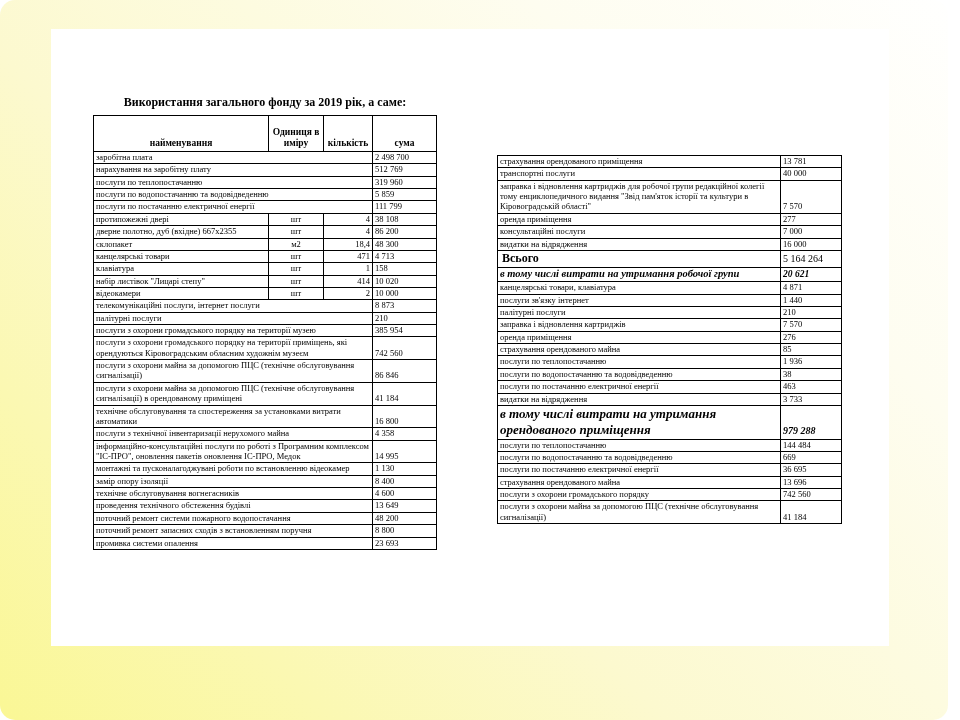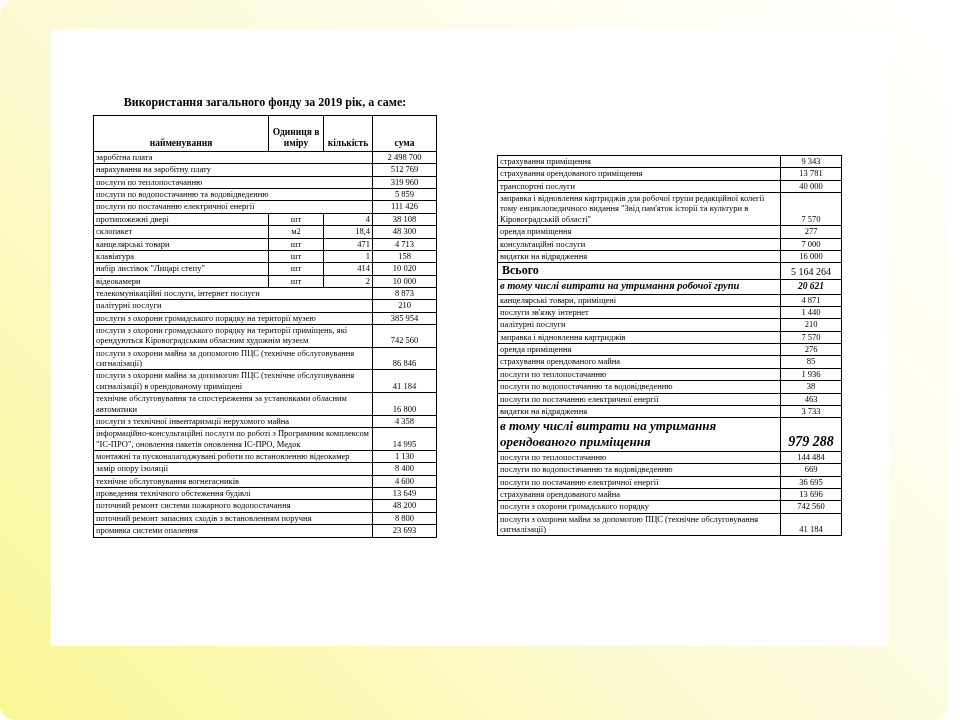--- a/index.html
+++ b/index.html
@@ -48,28 +48,28 @@
     font-weight: bold;
     text-align: center;
     height: 36px;
     font-size: 9.5px;
     vertical-align: bottom;
   }
   .ltab thead th.hdr-unit, .ltab thead th.hdr-qty { word-break: break-all; }
   .name-cell { text-align: left; }
   .unit-cell { text-align: center; }
   .qty-cell  { text-align: right; }
-  .sum-cell  { text-align: center; white-space: nowrap; }
+  .sum-cell  { text-align: left; white-space: nowrap; }
   tr.bold td { font-weight: normal; }
   tr.total .name-cell { font-weight: bold; font-size: 12px; padding-left: 4px; margin-top: 8px; }
   tr.total .sum-cell  { font-weight: normal; font-size: 10px; }
   tr.section_center .name-cell { font-weight: bold; font-style: italic; text-align: left; font-size: 10.5px; }
   tr.section_center .sum-cell  { font-weight: bold; font-style: italic; font-size: 9.5px; }
   tr.section_left .name-cell { font-weight: bold; font-style: italic; text-align: left; font-size: 13px; }
-  tr.section_left .sum-cell  { font-weight: bold; font-style: italic; font-size: 14px; }
+  tr.section_left .sum-cell  { font-weight: bold; font-style: italic; font-size: 10px; }
 </style>
 </head>
 <body>
 
 <div class="slide">
   <div class="page">
 
     <div class="doc-title">Використання загального фонду за 2019 рік, а саме:</div>
 
     <table class="ltab">
@@ -99,27 +99,33 @@
           <tr>
             <td class="name-cell" colspan="3">послуги по теплопостачанню</td>
             <td class="sum-cell">319 960</td>
           </tr>
           <tr>
             <td class="name-cell" colspan="3">послуги по водопостачанню та водовідведенню</td>
             <td class="sum-cell">5 859</td>
           </tr>
           <tr>
             <td class="name-cell" colspan="3">послуги по постачанню електричної енергії</td>
-            <td class="sum-cell">111 426</td>
+            <td class="sum-cell">111 799</td>
           </tr>
           <tr>
             <td class="name-cell">протипожежні двері</td>
             <td class="unit-cell">шт</td>
             <td class="qty-cell">4</td>
             <td class="sum-cell">38 108</td>
+          </tr>
+          <tr>
+            <td class="name-cell">дверне полотно, дуб (вхідне) 667х2355</td>
+            <td class="unit-cell">шт</td>
+            <td class="qty-cell">4</td>
+            <td class="sum-cell">86 200</td>
           </tr>
           <tr>
             <td class="name-cell">склопакет</td>
             <td class="unit-cell">м2</td>
             <td class="qty-cell">18,4</td>
             <td class="sum-cell">48 300</td>
           </tr>
           <tr>
             <td class="name-cell">канцелярські товари</td>
             <td class="unit-cell">шт</td>
@@ -162,21 +168,21 @@
           </tr>
           <tr>
             <td class="name-cell" colspan="3">послуги з охорони майна за допомогою ПЦС (технічне обслуговування сигналізації)</td>
             <td class="sum-cell">86 846</td>
           </tr>
           <tr>
             <td class="name-cell" colspan="3">послуги з охорони майна за допомогою ПЦС (технічне обслуговування сигналізації) в орендованому приміщені</td>
             <td class="sum-cell">41 184</td>
           </tr>
           <tr>
-            <td class="name-cell" colspan="3">технічне обслуговування та спостереження за установками обласним автоматики</td>
+            <td class="name-cell" colspan="3">технічне обслуговування та спостереження за установками витрати автоматики</td>
             <td class="sum-cell">16 800</td>
           </tr>
           <tr>
             <td class="name-cell" colspan="3">послуги з технічної інвентаризації нерухомого майна</td>
             <td class="sum-cell">4 358</td>
           </tr>
           <tr>
             <td class="name-cell" colspan="3">інформаційно-консультаційні послуги по роботі з Програмним комплексом "ІС-ПРО", оновлення пакетів оновлення ІС-ПРО, Медок</td>
             <td class="sum-cell">14 995</td>
           </tr>
@@ -211,24 +217,20 @@
         </tbody>
     </table>
 
     <table class="rtab">
       <colgroup>
         <col style="width:283px">
         <col style="width:61px">
       </colgroup>
       <tbody id="rtab-body">
           <tr>
-            <td class="name-cell">страхування приміщення</td>
-            <td class="sum-cell">9 343</td>
-          </tr>
-          <tr>
             <td class="name-cell">страхування орендованого приміщення</td>
             <td class="sum-cell">13 781</td>
           </tr>
           <tr>
             <td class="name-cell">транспортні послуги</td>
             <td class="sum-cell">40 000</td>
           </tr>
           <tr>
             <td class="name-cell">заправка і відновлення картриджів для робочої групи редакційної колегії тому енциклопедичного видання "Звід пам'яток історії та культури в Кіровоградській області"</td>
             <td class="sum-cell">7 570</td>
@@ -247,21 +249,21 @@
           </tr>
           <tr class="total">
             <td class="name-cell">Всього</td>
             <td class="sum-cell">5 164 264</td>
           </tr>
           <tr class="section_center">
             <td class="name-cell">в тому числі витрати на утримання робочої групи</td>
             <td class="sum-cell">20 621</td>
           </tr>
           <tr>
-            <td class="name-cell">канцелярські товари, приміщені</td>
+            <td class="name-cell">канцелярські товари, клавіатура</td>
             <td class="sum-cell">4 871</td>
           </tr>
           <tr>
             <td class="name-cell">послуги зв'язку інтернет</td>
             <td class="sum-cell">1 440</td>
           </tr>
           <tr>
             <td class="name-cell">палітурні послуги</td>
             <td class="sum-cell">210</td>
           </tr>

